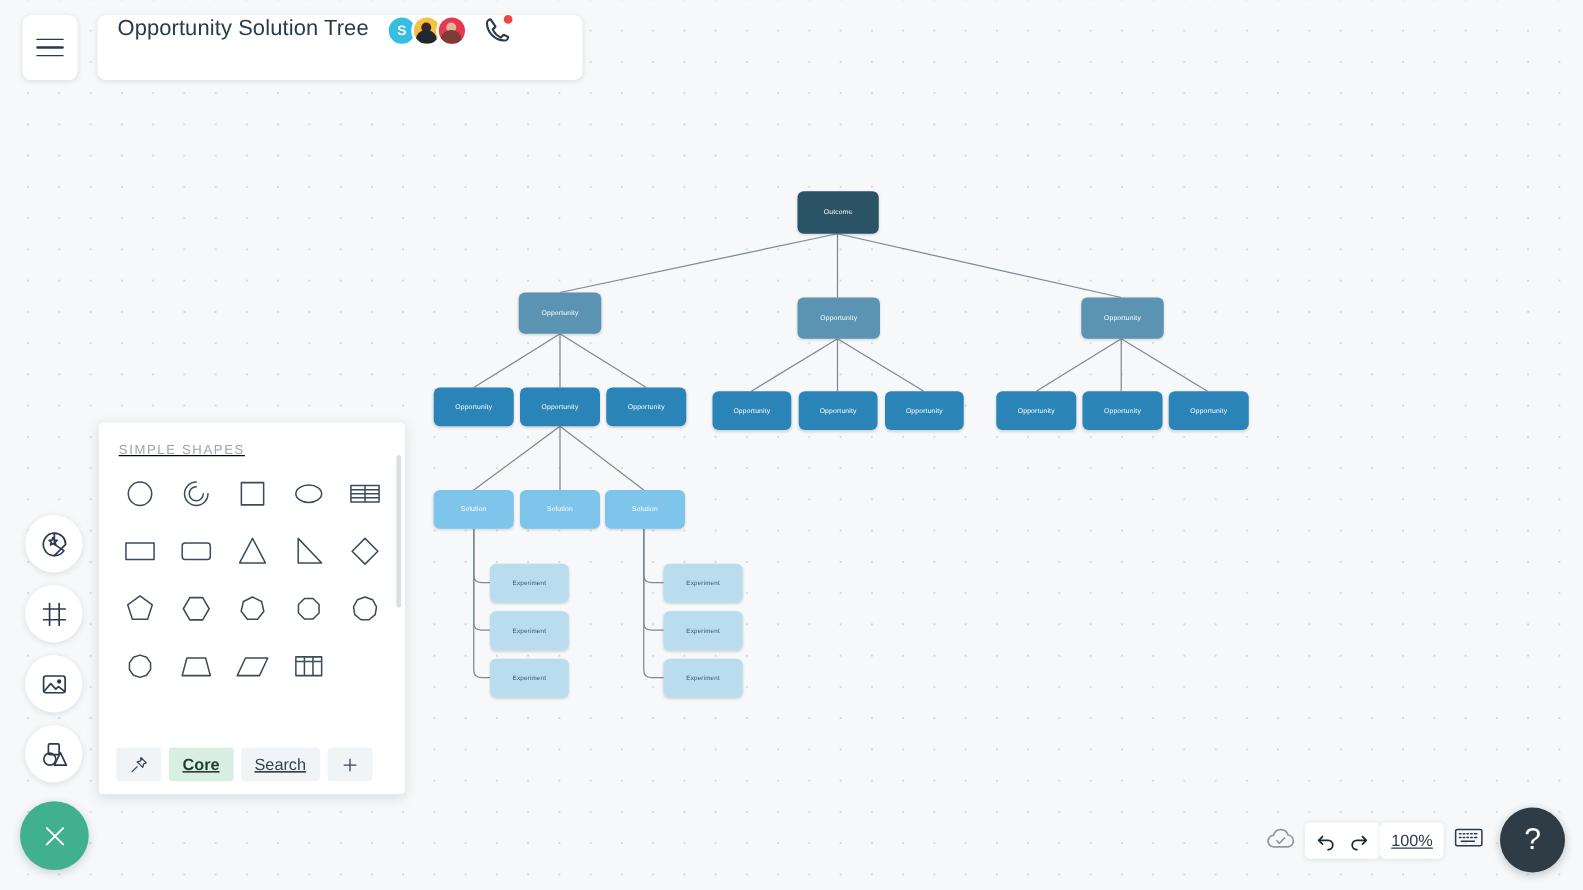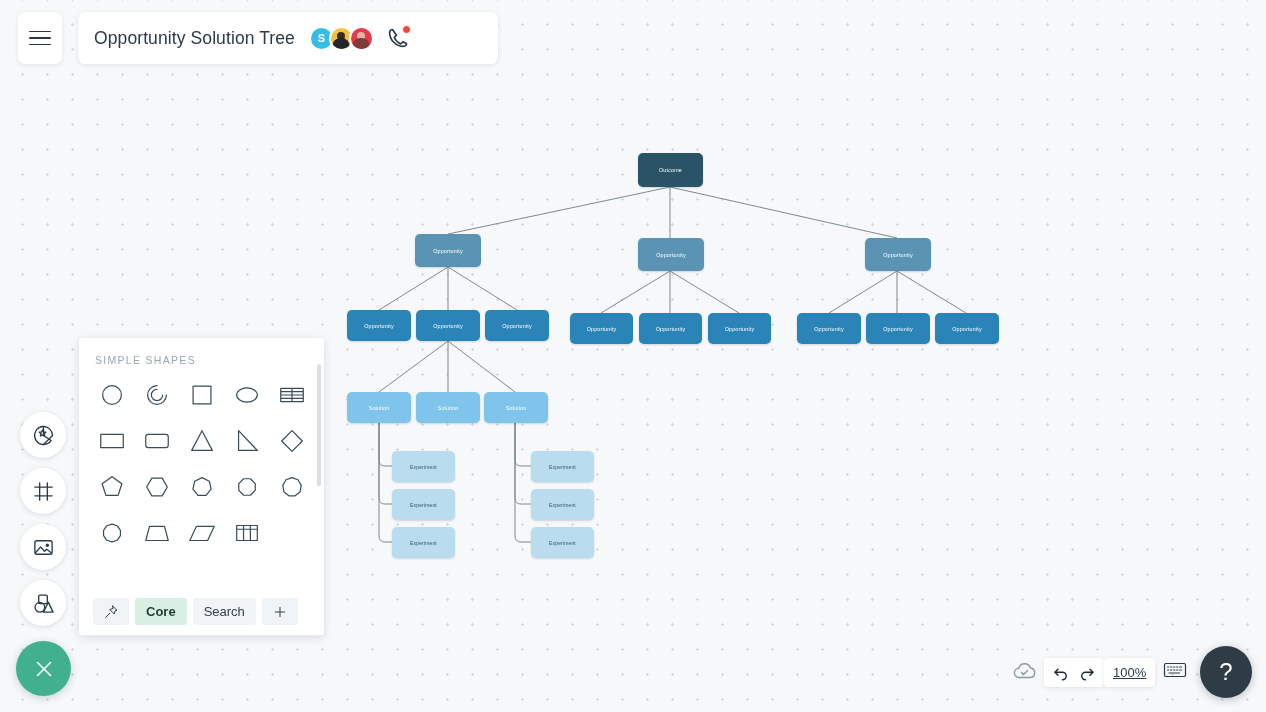--- a/index.html
+++ b/index.html
@@ -28,25 +28,25 @@
     display: flex; align-items: center; justify-content: center;
     cursor: pointer;
   }
   .hamburger-btn .bars { width: 22px; }
   .hamburger-btn .bars span {
     display: block; height: 1.6px; background: #2b3a4a;
     margin: 5px 0; border-radius: 1px;
   }
   .title-bar {
     position: absolute; left: 78px; top: 12px;
-    height: 52px; width: 420px;
+    height: 52px; width: 388px;
     background: #ffffff;
     border-radius: 7px;
     box-shadow: 0 1px 4px rgba(30,50,70,.10);
-    display: flex; align-items: center;
+    display: flex; align-items: flex-start;
     padding: 0 14px 0 16px;
   }
   .doc-title {
     font-size: 17.5px; color: #2b3a4a; font-weight: 400;
     letter-spacing: .1px; white-space: nowrap;
   }
   .avatars { display: flex; align-items: center; margin-left: 14px; }
   .avatar {
     width: 25px; height: 25px; border-radius: 50%;
     margin-left: -5px;
@@ -97,21 +97,21 @@
     cursor: pointer;
   }
 
   
   .shapes-panel {
     position: absolute; left: 79px; top: 338px;
     width: 245px; height: 298px;
     background: #fff;
     border-radius: 4px;
     box-shadow: 0 2px 10px rgba(30,50,70,.13);
-    display: flex; flex-direction: column;
+    display: flex; flex-direction: column; text-decoration: underline;
   }
   .panel-head {
     font-size: 10.5px; letter-spacing: 1.3px; color: #9aa6ad;
     padding: 16px 0 10px 16px; font-weight: 500;
   }
   .shape-grid {
     display: grid; grid-template-columns: repeat(5, 1fr);
     row-gap: 8px; padding: 0 10px; flex: 1;
     align-content: start;
   }

